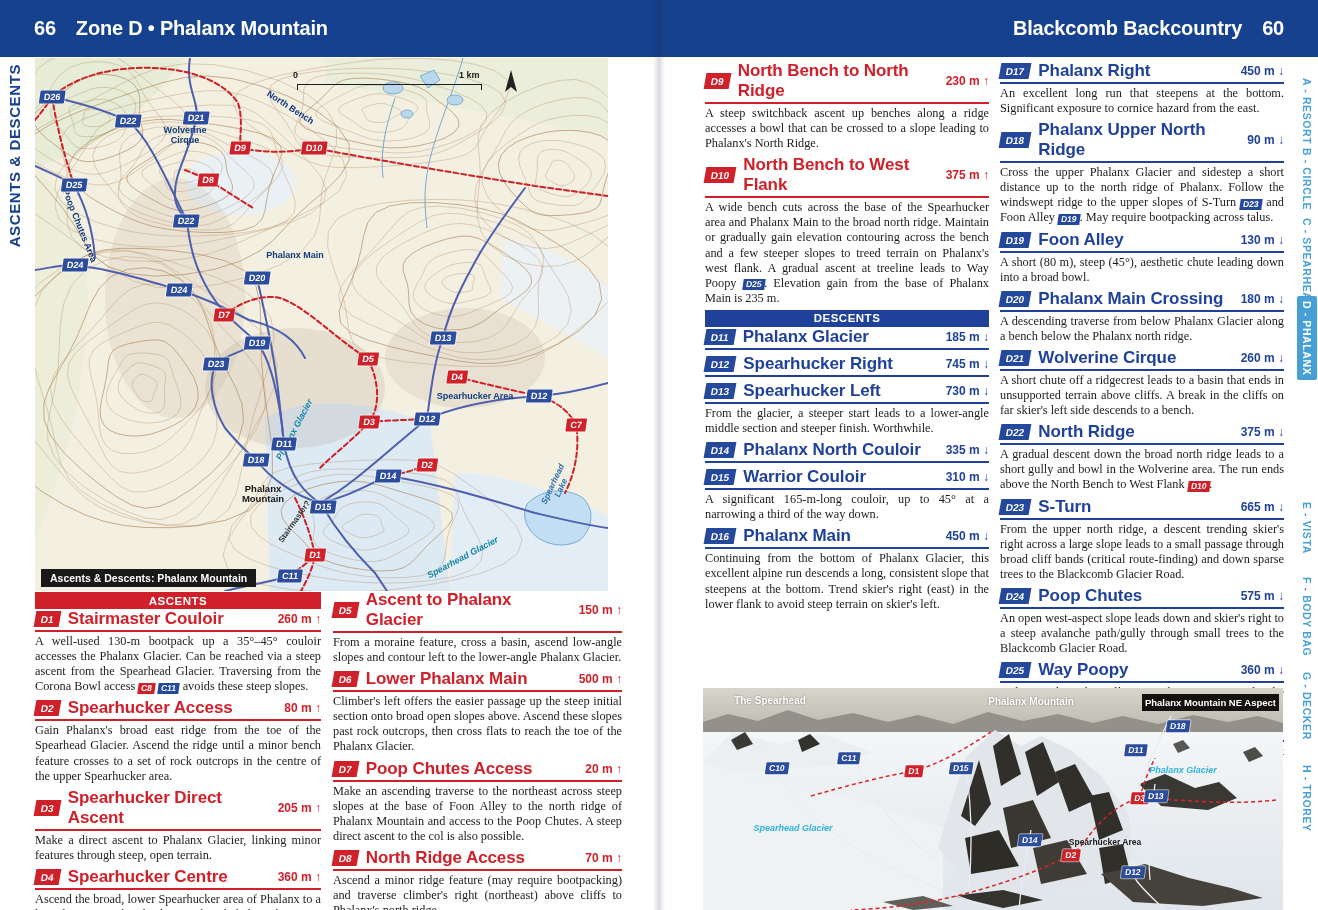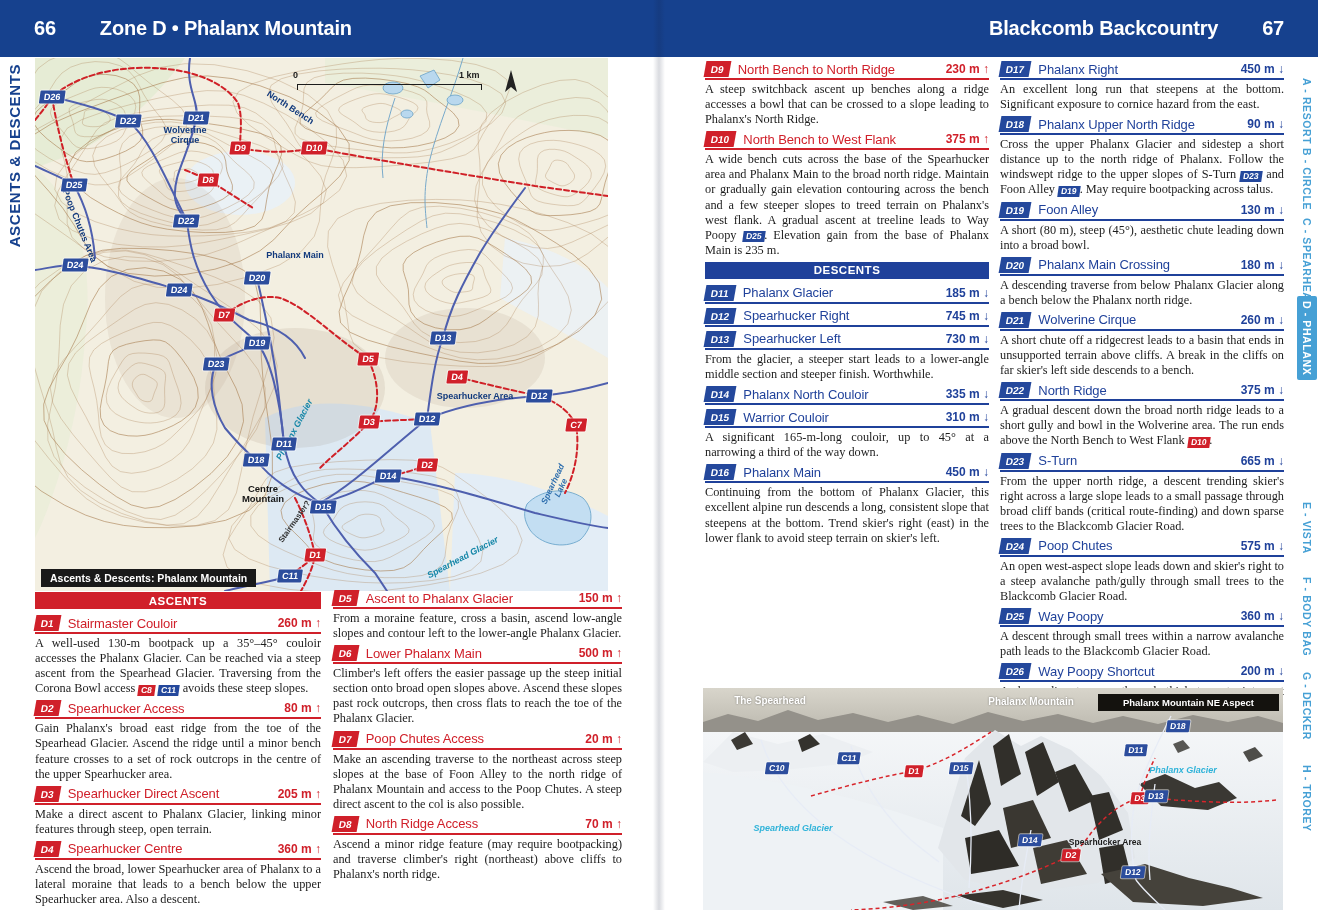--- a/index.html
+++ b/index.html
@@ -3,21 +3,21 @@
 <meta charset="utf-8">
 <style>
   html,body{margin:0;padding:0}
   body{width:1318px;height:910px;position:relative;background:#fff;
        font-family:"Liberation Sans",sans-serif;overflow:hidden}
 
   
   .hdr{position:absolute;left:0;top:0;width:1318px;height:57px;background:#16418e;
        color:#fff;display:flex;align-items:center;justify-content:space-between;
        padding:0 34px;box-sizing:border-box}
-  .hgrp{display:flex;align-items:flex-end;gap:44px}
+  .hgrp{display:flex;align-items:flex-end;gap:20px}
   .pagenum,.ptitle{font-weight:bold;font-size:20px;letter-spacing:-.2px}
 
   
   .lrail{position:absolute;left:6px;top:64px;writing-mode:vertical-rl;
          transform:rotate(180deg);color:#16418e;font-weight:bold;font-size:15px;
          letter-spacing:.6px;white-space:nowrap}
   .tab{position:absolute;right:1px;writing-mode:vertical-rl;font-weight:bold;
        font-size:10.5px;color:#46a0d5;letter-spacing:.6px;padding:5px 4px;
        border-radius:2px;white-space:nowrap}
   .tab.active{background:#46a0d5;color:#fff}
@@ -46,70 +46,70 @@
   .mk.asc{background:#d0202a}
   .mk.desc{background:#2c4d9d}
 
   
   .col{position:absolute;width:287px}
   #col_a{left:35px;top:591px;width:286px}
   #col_b{left:333px;top:590px;width:289px}
   #col_c{left:705px;top:61px;width:284px}
   #col_d{left:1000px;top:61px;width:284px}
   .secbar{height:17px;display:flex;align-items:center;justify-content:center;
-          color:#fff;font-weight:bold;font-size:11.5px;letter-spacing:.5px;margin:1px 0 6px}
+          color:#fff;font-weight:bold;font-size:11.5px;letter-spacing:.5px;margin:1px 0 0}
   .secbar.asc{background:#d0202a}
   .secbar.desc{background:#1f419a}
   .entry{margin-bottom:4px}
   .ehead{display:flex;align-items:center;gap:8px;border-bottom:2px solid;padding-bottom:1px}
   .entry.asc .ehead{border-color:#d0202a}
   .entry.desc .ehead{border-color:#1f419a}
   .badge{flex:0 0 auto;color:#fff;font-weight:bold;font-size:10px;padding:2.5px 6px;
          transform:skewX(-10deg)}
   .entry.asc .badge{background:#d0202a}
   .entry.desc .badge{background:#24489c}
-  .ename{flex:1;font-weight:normal;font-size:13px;letter-spacing:-.1px}
+  .ename{flex:1;font-weight:bold;font-size:17px;letter-spacing:-.1px}
   .eelev{font-weight:bold;font-size:12px;white-space:nowrap}
   .entry.asc .ename,.entry.asc .eelev{color:#d0202a}
   .entry.desc .ename,.entry.desc .eelev{color:#1f419a}
   .ebody{margin:2px 0 0;font-family:"Liberation Serif",serif;font-size:12.3px;
          line-height:15.1px;text-align:justify;color:#1c1c1c}
   .ibadge{display:inline-block;color:#fff;font-family:"Liberation Sans",sans-serif;
           font-weight:bold;font-size:8.5px;line-height:1.15;padding:.5px 3px;
           transform:skewX(-8deg)}
   .ibadge.asc{background:#d0202a}
   .ibadge.desc{background:#24489c}
 
   
   .photo{position:absolute;left:703px;top:688px;width:580px;height:222px;
          overflow:hidden;background:#dfe3e6}
   .photo svg{position:absolute;left:0;top:0}
   .plab{position:absolute;color:#fff;font-weight:bold;font-size:10px;z-index:4;
         transform:translate(-50%,-50%);text-shadow:0 0 2px rgba(0,0,0,.45);white-space:nowrap}
   .plab.cy{color:#2fb3d9;font-style:italic;font-size:9px;text-shadow:none}
   .plab.sm{font-size:8.5px;color:#1c1c1c;text-shadow:none}
   .pcap{position:absolute;right:4px;top:6px;background:#14120e;color:#fff;
-        font-weight:bold;font-size:9.5px;padding:3px 25px;z-index:5}
+        font-weight:bold;font-size:9.5px;padding:3px 3px;z-index:5}
   .photo .mk{font-size:8.5px;padding:1.5px 3.5px}
 
   .seam{position:absolute;left:653px;top:0;width:12px;height:910px;z-index:9;
         background:linear-gradient(90deg,rgba(0,0,0,0),rgba(20,30,60,.16),rgba(0,0,0,0));
         pointer-events:none}
 </style>
 </head>
 <body>
 
 <div class="hdr">
   <div class="hgrp">
     <span class="pagenum">66</span>
     <span class="ptitle">Zone D • Phalanx Mountain</span>
   </div>
   <div class="hgrp">
     <span class="ptitle">Blackcomb Backcountry</span>
-    <span class="pagenum">67</span>
+    <span class="pagenum">60</span>
   </div>
 </div>
 
 <div class="lrail">ASCENTS &amp; DESCENTS</div>
 
 <div class="map">
   <svg width="573" height="533" viewBox="0 0 573 533">
     <rect x="0" y="0" width="573" height="533" fill="#f3efe1"></rect>
     <path d="M0,0 H150 C120,40 90,70 40,95 L0,110 Z" fill="#e2ebd2" opacity=".8"></path>
     <path d="M290,0 H573 V80 C480,60 380,40 290,25 Z" fill="#e7eed8" opacity=".7"></path>
@@ -227,21 +227,21 @@
   <div class="scalebar"></div>
   <span class="scaletxt" style="left:258px;top:12px">0</span>
   <span class="scaletxt" style="left:424px;top:12px">1 km</span>
   <div id="mapLabels">
       <span class="mlab " style="left: 150px; top: 78px; transform: translate(-50%, -50%) rotate(0deg);">Wolverine
 Cirque</span>
       <span class="mlab " style="left: 255px; top: 50px; transform: translate(-50%, -50%) rotate(33deg);">North Bench</span>
       <span class="mlab " style="left: 260px; top: 198px; transform: translate(-50%, -50%) rotate(0deg);">Phalanx Main</span>
       <span class="mlab " style="left: 44px; top: 168px; transform: translate(-50%, -50%) rotate(68deg);">Poop Chutes Area</span>
       <span class="mlab " style="left: 440px; top: 339px; transform: translate(-50%, -50%) rotate(0deg);">Spearhucker Area</span>
-      <span class="mlab dark" style="left: 228px; top: 436px; transform: translate(-50%, -50%) rotate(0deg);">Centre
+      <span class="mlab dark" style="left: 228px; top: 436px; transform: translate(-50%, -50%) rotate(0deg);">Phalanx
 Mountain</span>
       <span class="mlab glab" style="left: 260px; top: 372px; transform: translate(-50%, -50%) rotate(-62deg);">Phalanx Glacier</span>
       <span class="mlab glab" style="left: 428px; top: 500px; transform: translate(-50%, -50%) rotate(-28deg);">Spearhead Glacier</span>
       <span class="mlab llab" style="left: 522px; top: 428px; transform: translate(-50%, -50%) rotate(-65deg);">Spearhead
 Lake</span>
       <span class="mlab tiny" style="left: 260px; top: 464px; transform: translate(-50%, -50%) rotate(-55deg);">Stairmaster?</span>
     </div>
   <div id="mapMarks">
       <span class="mk desc" style="left: 17px; top: 39px; transform: translate(-50%, -50%) skewX(-8deg);">D26</span>
       <span class="mk desc" style="left: 93px; top: 63px; transform: translate(-50%, -50%) skewX(-8deg);">D22</span>

